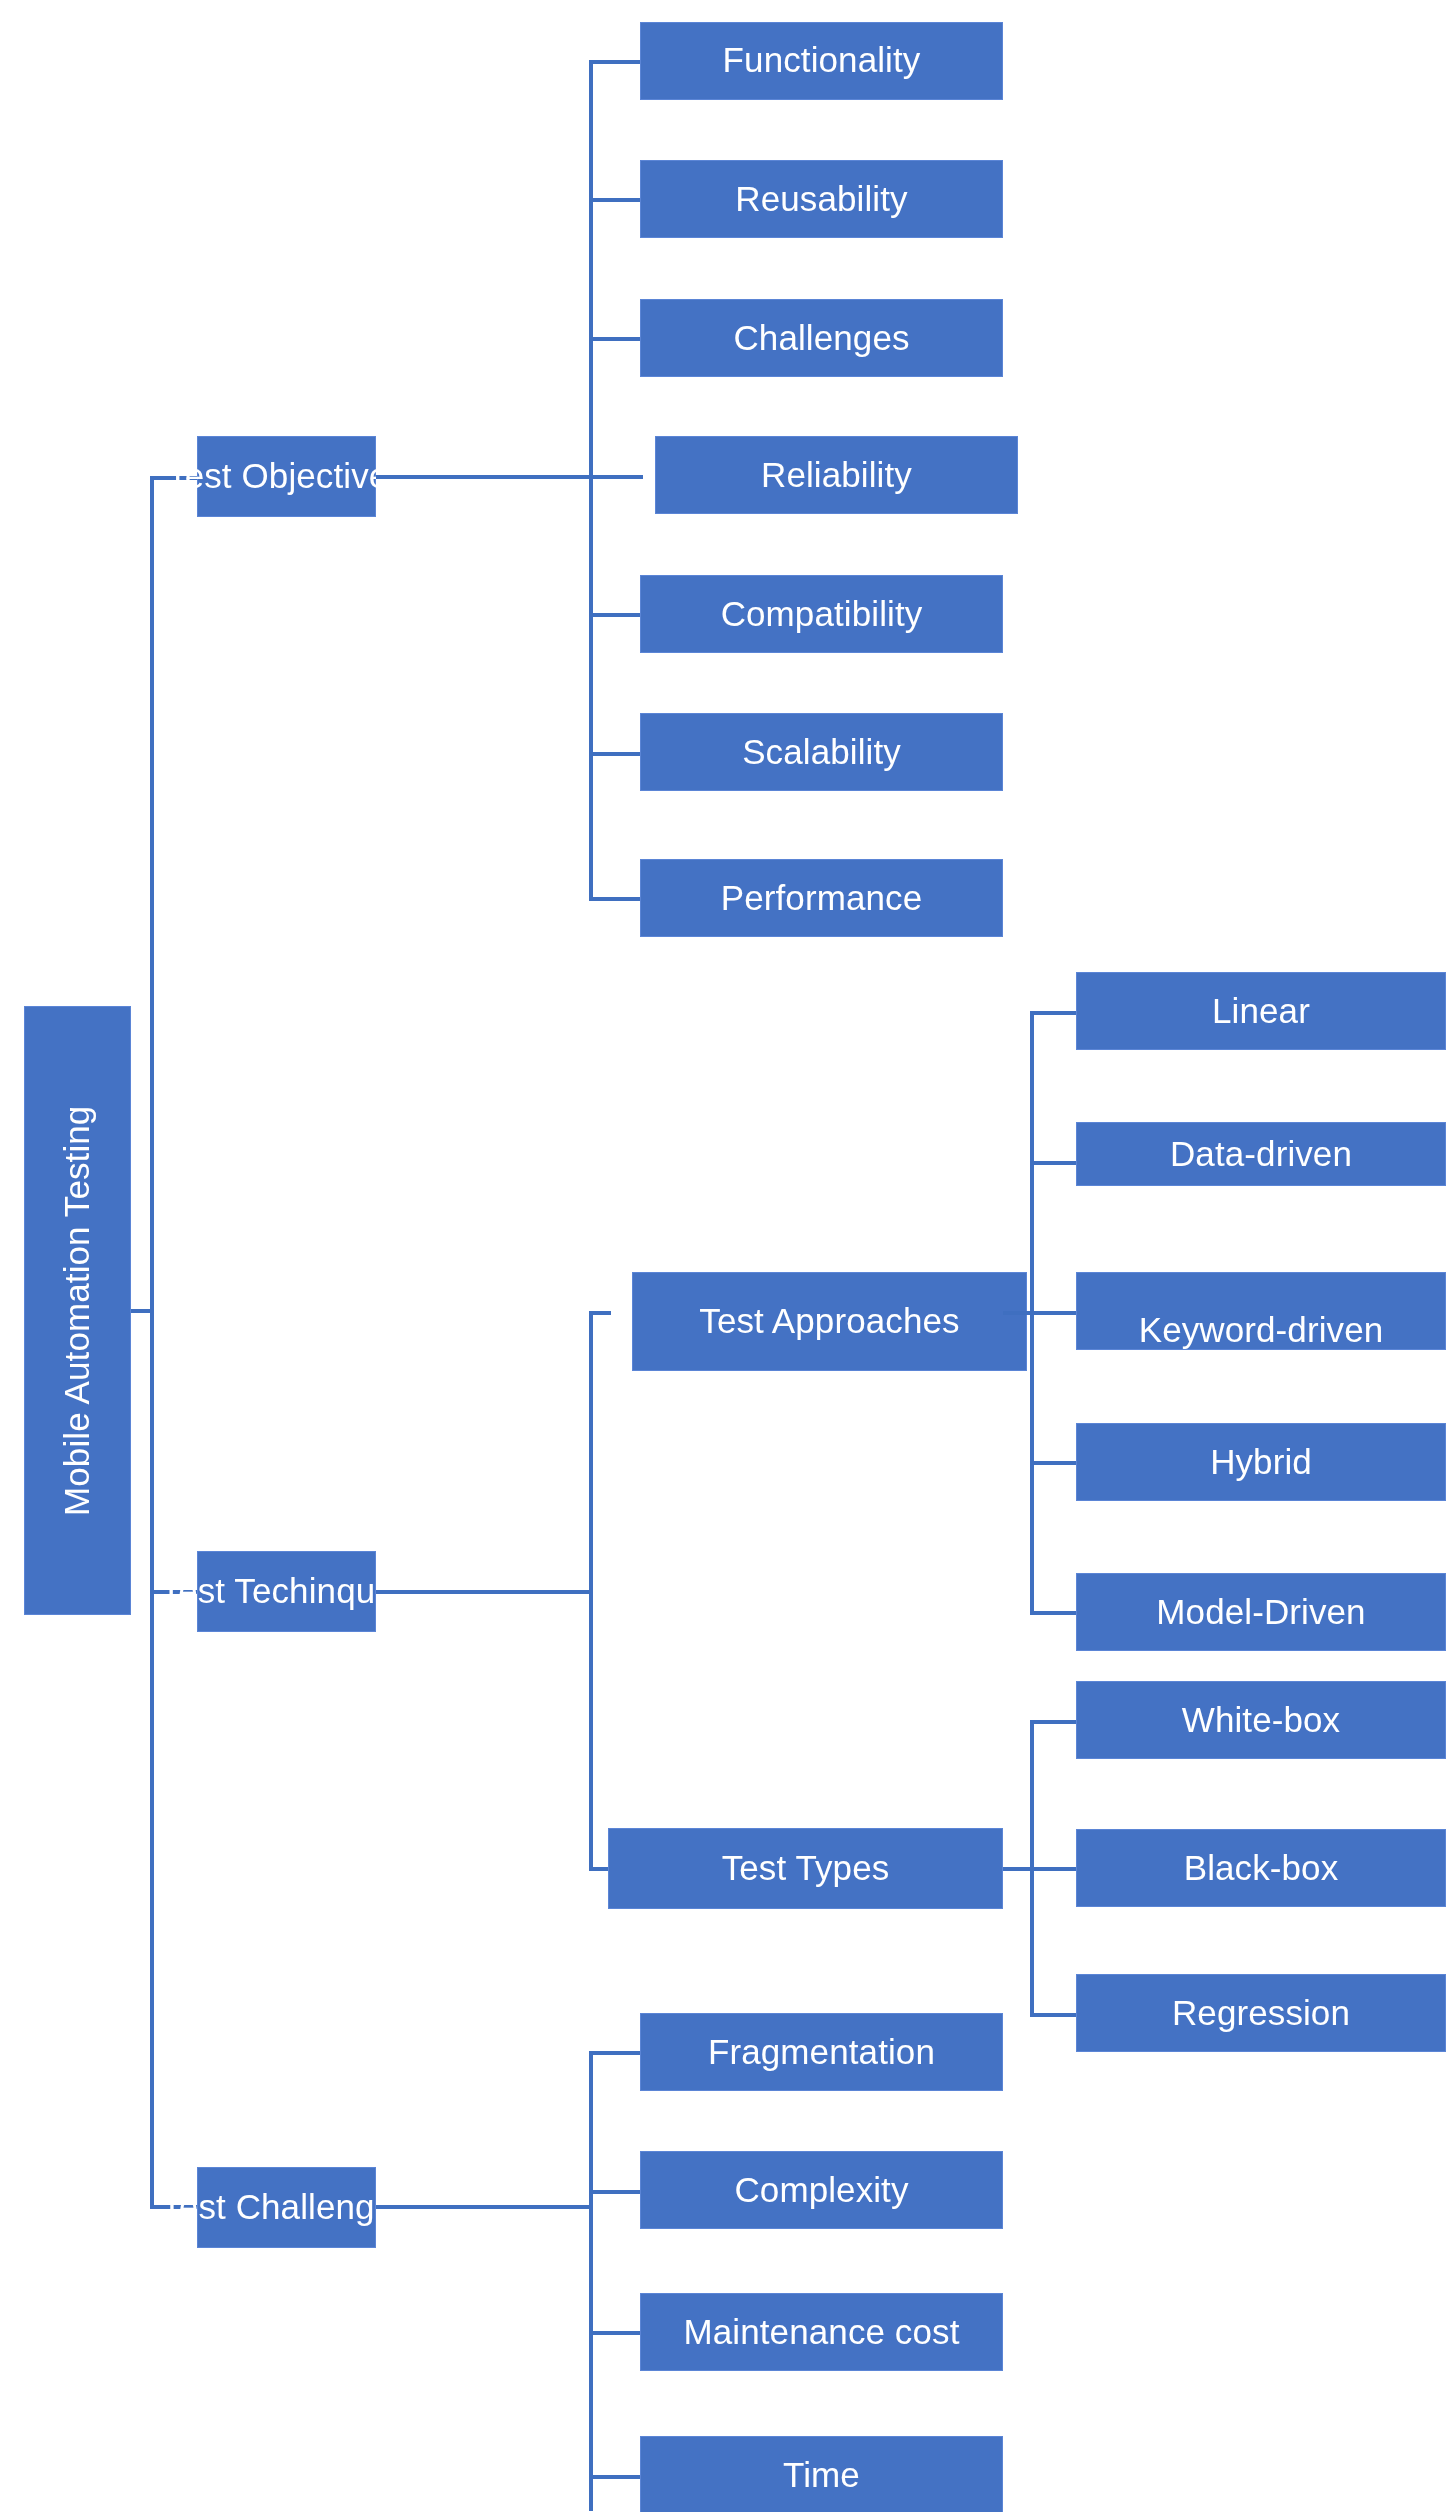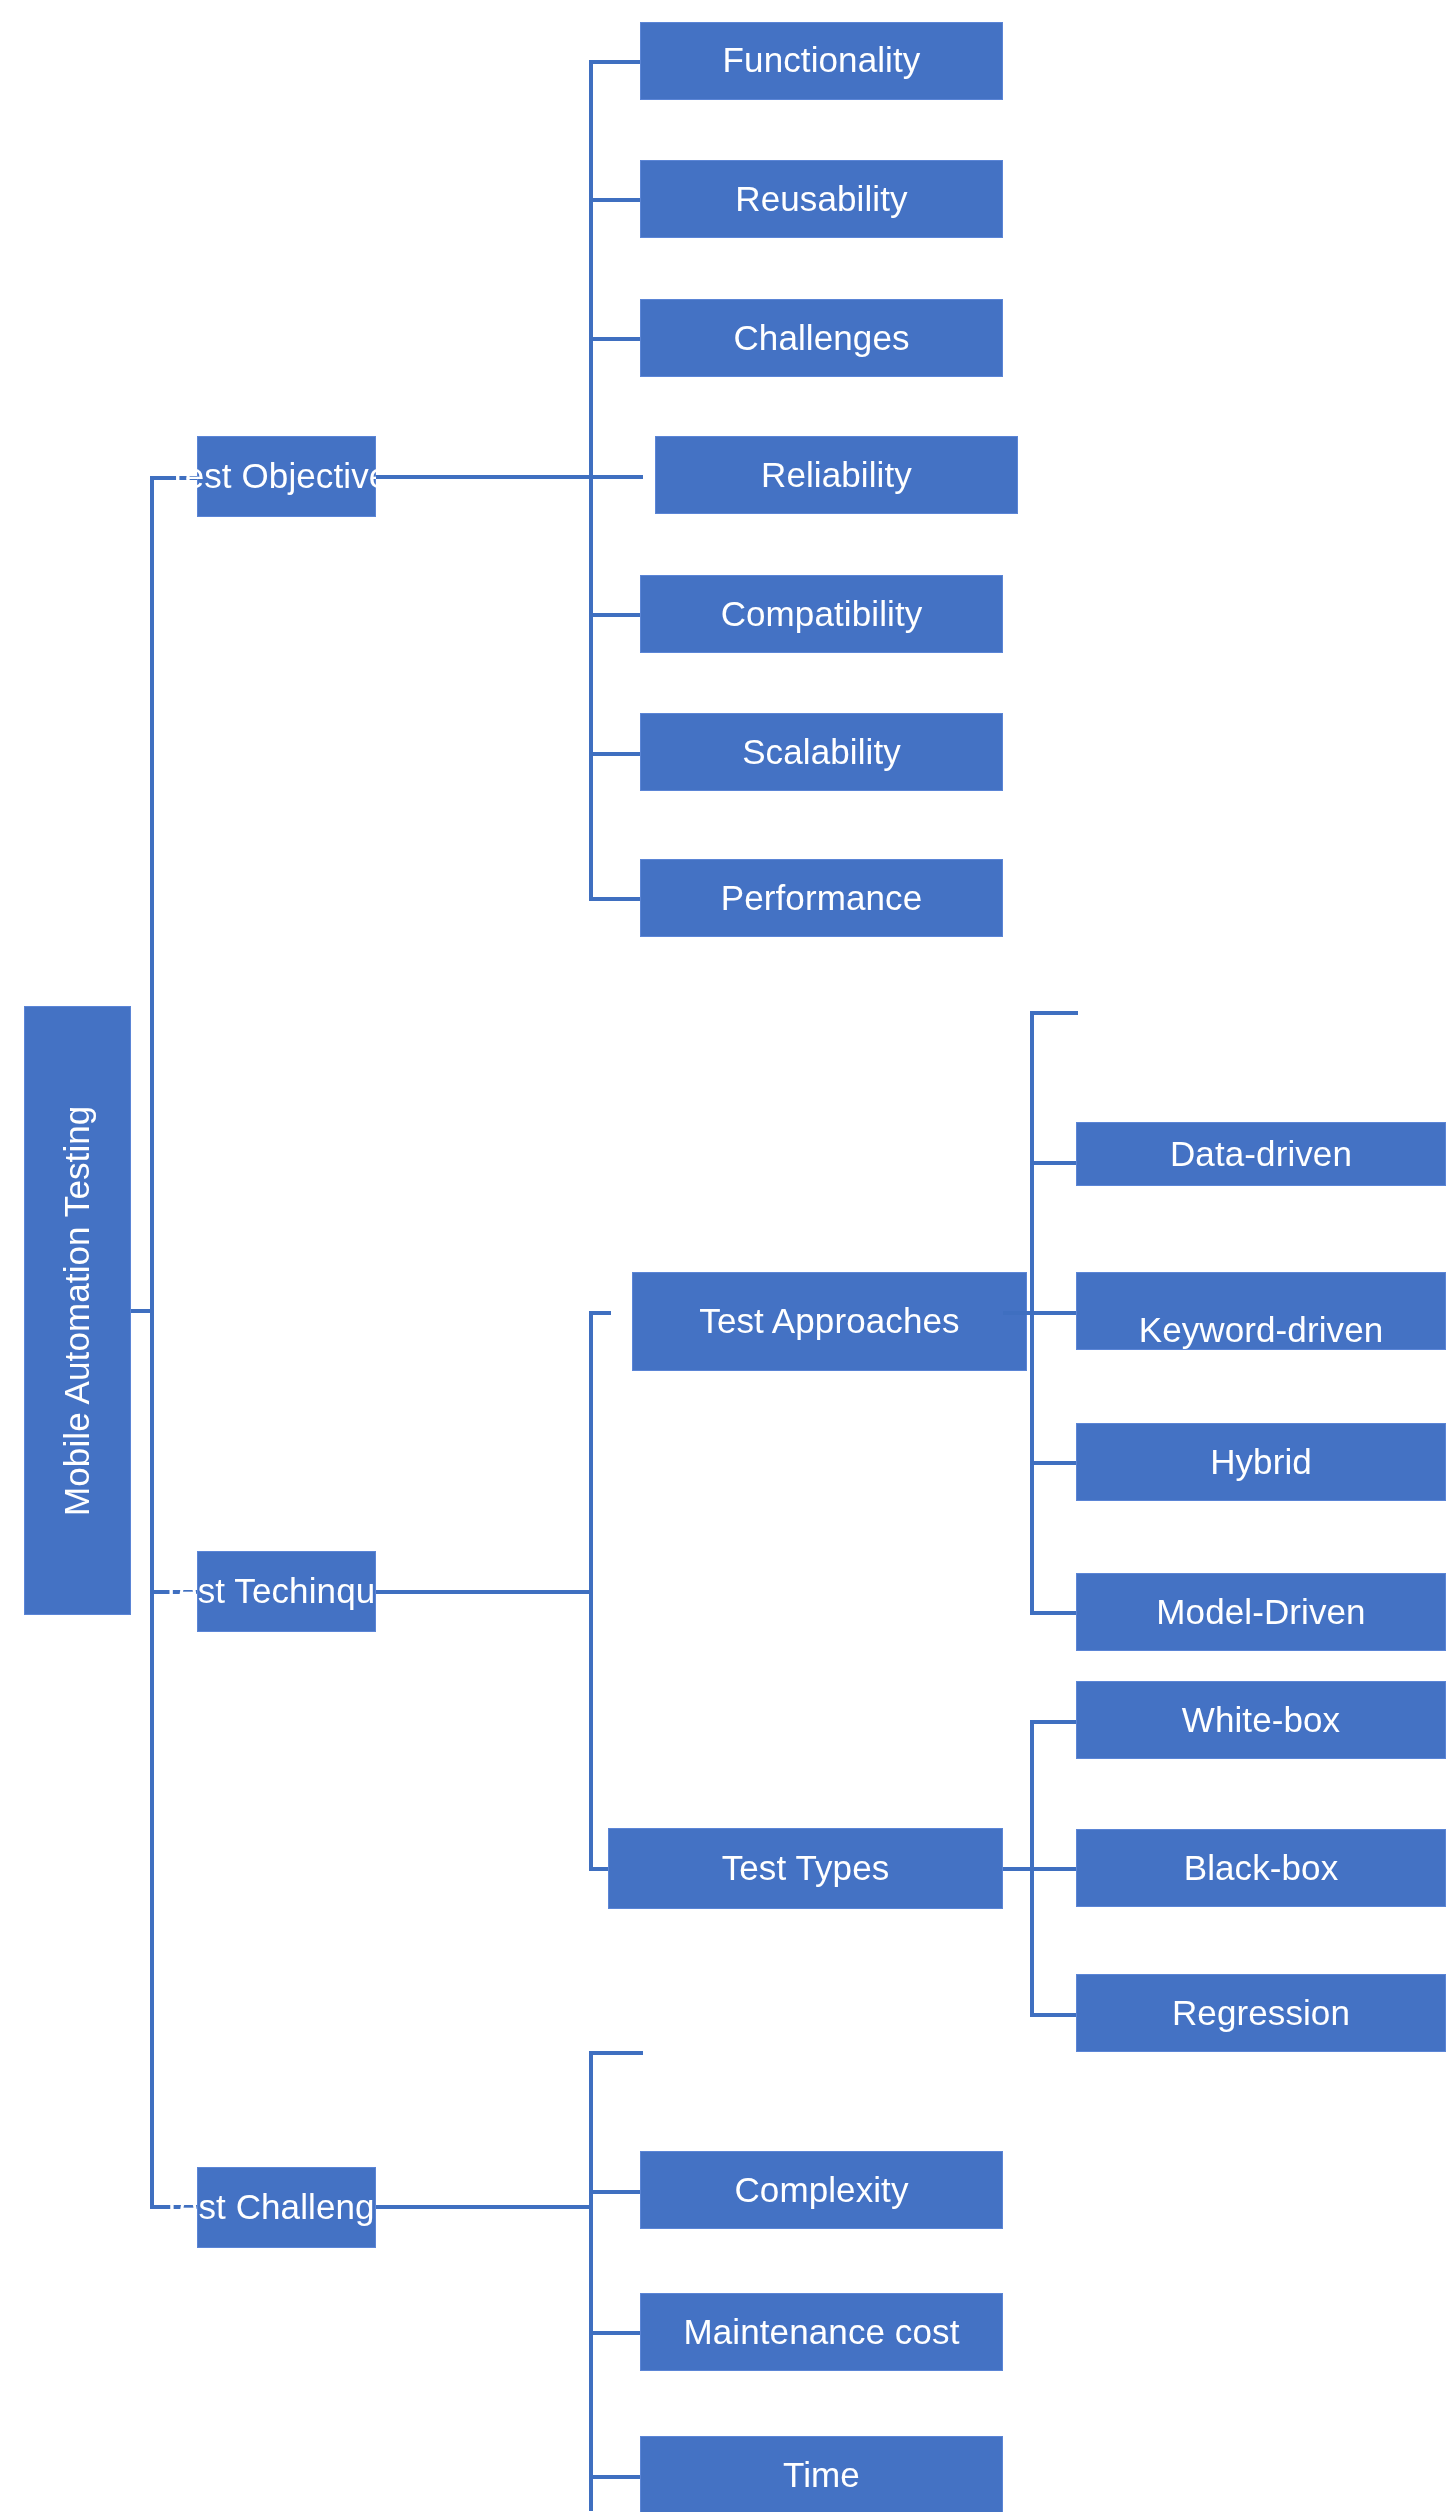--- a/index.html
+++ b/index.html
@@ -123,20 +123,23 @@
 
   <div class="conn h" style="left:1003px; top:1311px; width:30px;"></div>
   <div class="conn v" style="left:1030px; top:1011px; width:3.6px; height:604px;"></div>
 
   <div class="conn h" style="left:1030px; top:1011px; width:48px;"></div>
   <div class="conn h" style="left:1030px; top:1161px; width:48px;"></div>
   <div class="conn h" style="left:1030px; top:1311px; width:48px;"></div>
   <div class="conn h" style="left:1030px; top:1461px; width:48px;"></div>
   <div class="conn h" style="left:1030px; top:1611px; width:48px;"></div>
 
+  <div class="node lvl3" style="left:1076px; top:972px; width:370px; height:78px;">
+    <span>Linear</span>
+  </div>
   <div class="node lvl3" style="left:1076px; top:1122px; width:370px; height:64px;">
     <span>Data-driven</span>
   </div>
   <div class="node lvl3" style="left:1076px; top:1272px; width:370px; height:78px;align-items:flex-end;">
     <span>Keyword-driven</span>
   </div>
   <div class="node lvl3" style="left:1076px; top:1423px; width:370px; height:78px;">
     <span>Hybrid</span>
   </div>
   <div class="node lvl3" style="left:1076px; top:1573px; width:370px; height:78px;">
@@ -170,20 +173,23 @@
 
   <div class="conn h" style="left:376px; top:2205px; width:36px;"></div>
   <div class="conn v" style="left:589px; top:2051px; width:3.6px; height:460px;"></div>
   <div class="conn h" style="left:411px; top:2205px; width:179px;"></div>
 
   <div class="conn h" style="left:589px; top:2051px; width:54px;"></div>
   <div class="conn h" style="left:589px; top:2190px; width:54px;"></div>
   <div class="conn h" style="left:589px; top:2331px; width:54px;"></div>
   <div class="conn h" style="left:589px; top:2475px; width:54px;"></div>
 
+  <div class="node lvl2" style="left:640px; top:2013px; width:363px; height:78px;">
+    <span>Fragmentation</span>
+  </div>
   <div class="node lvl2" style="left:640px; top:2151px; width:363px; height:78px;">
     <span>Complexity</span>
   </div>
   <div class="node lvl2" style="left:640px; top:2293px; width:363px; height:78px;">
     <span>Maintenance cost</span>
   </div>
   <div class="node lvl2" style="left:640px; top:2436px; width:363px; height:78px;">
     <span>Time</span>
   </div>
 

